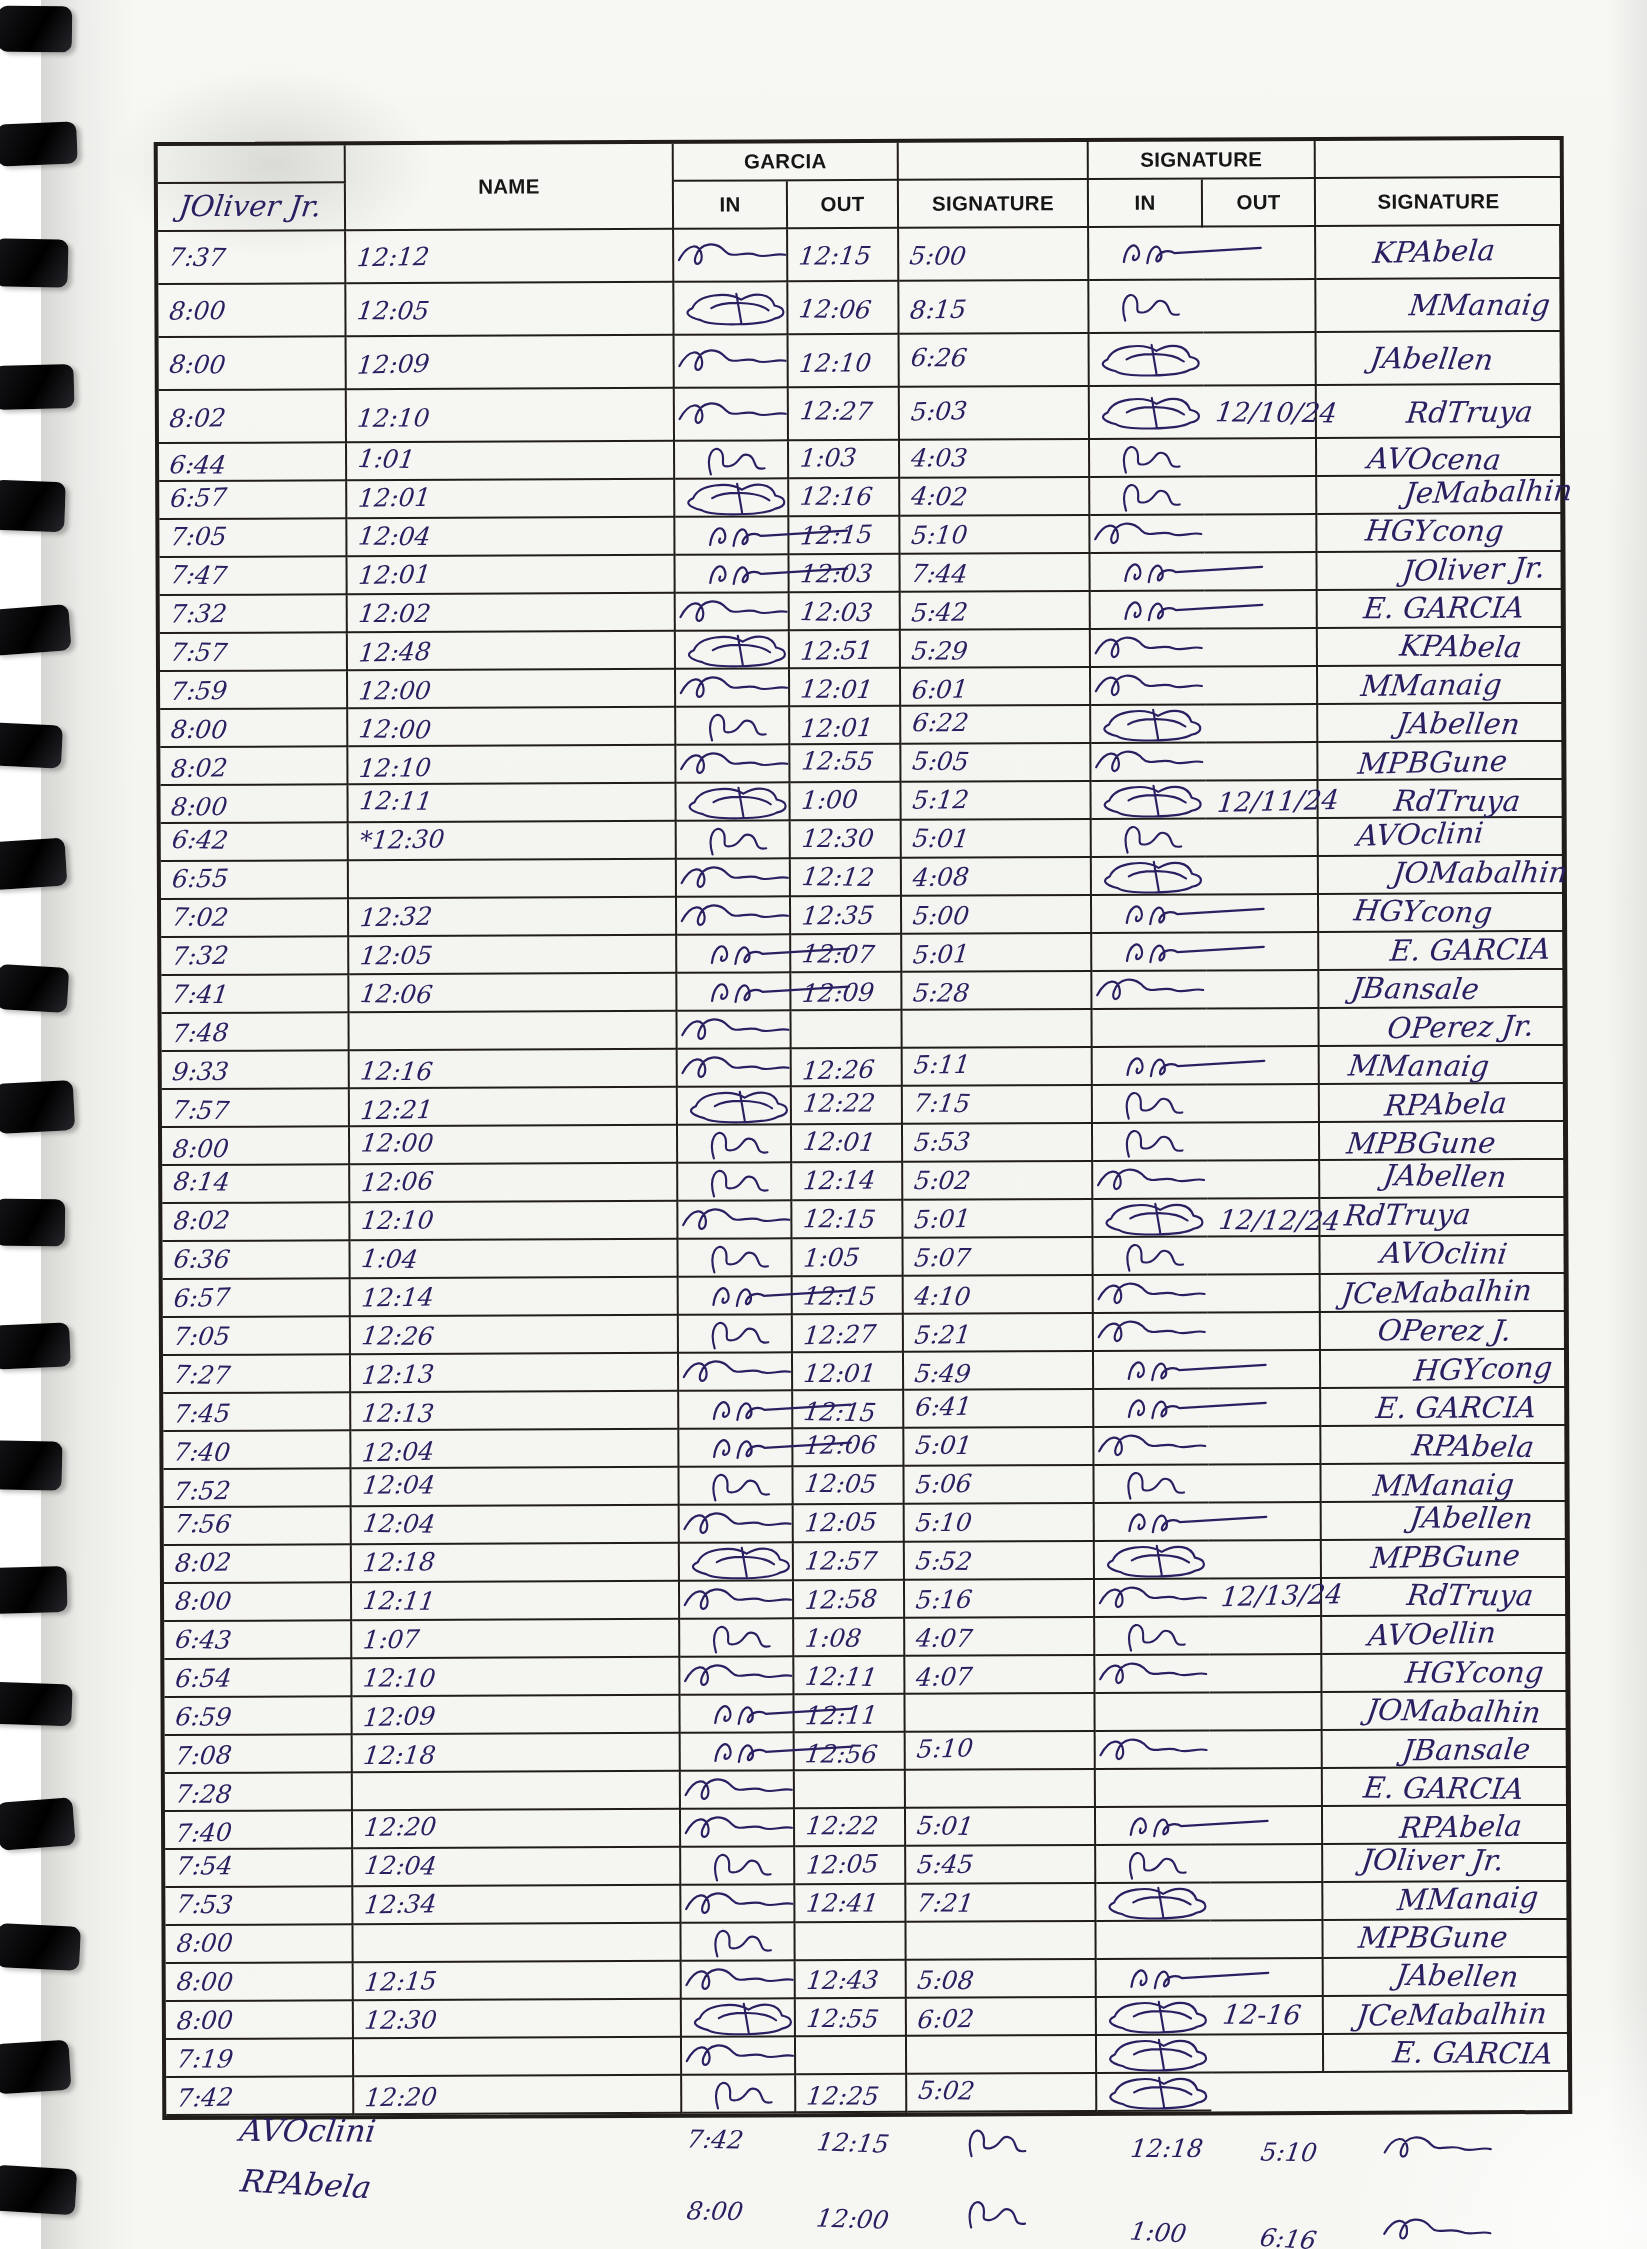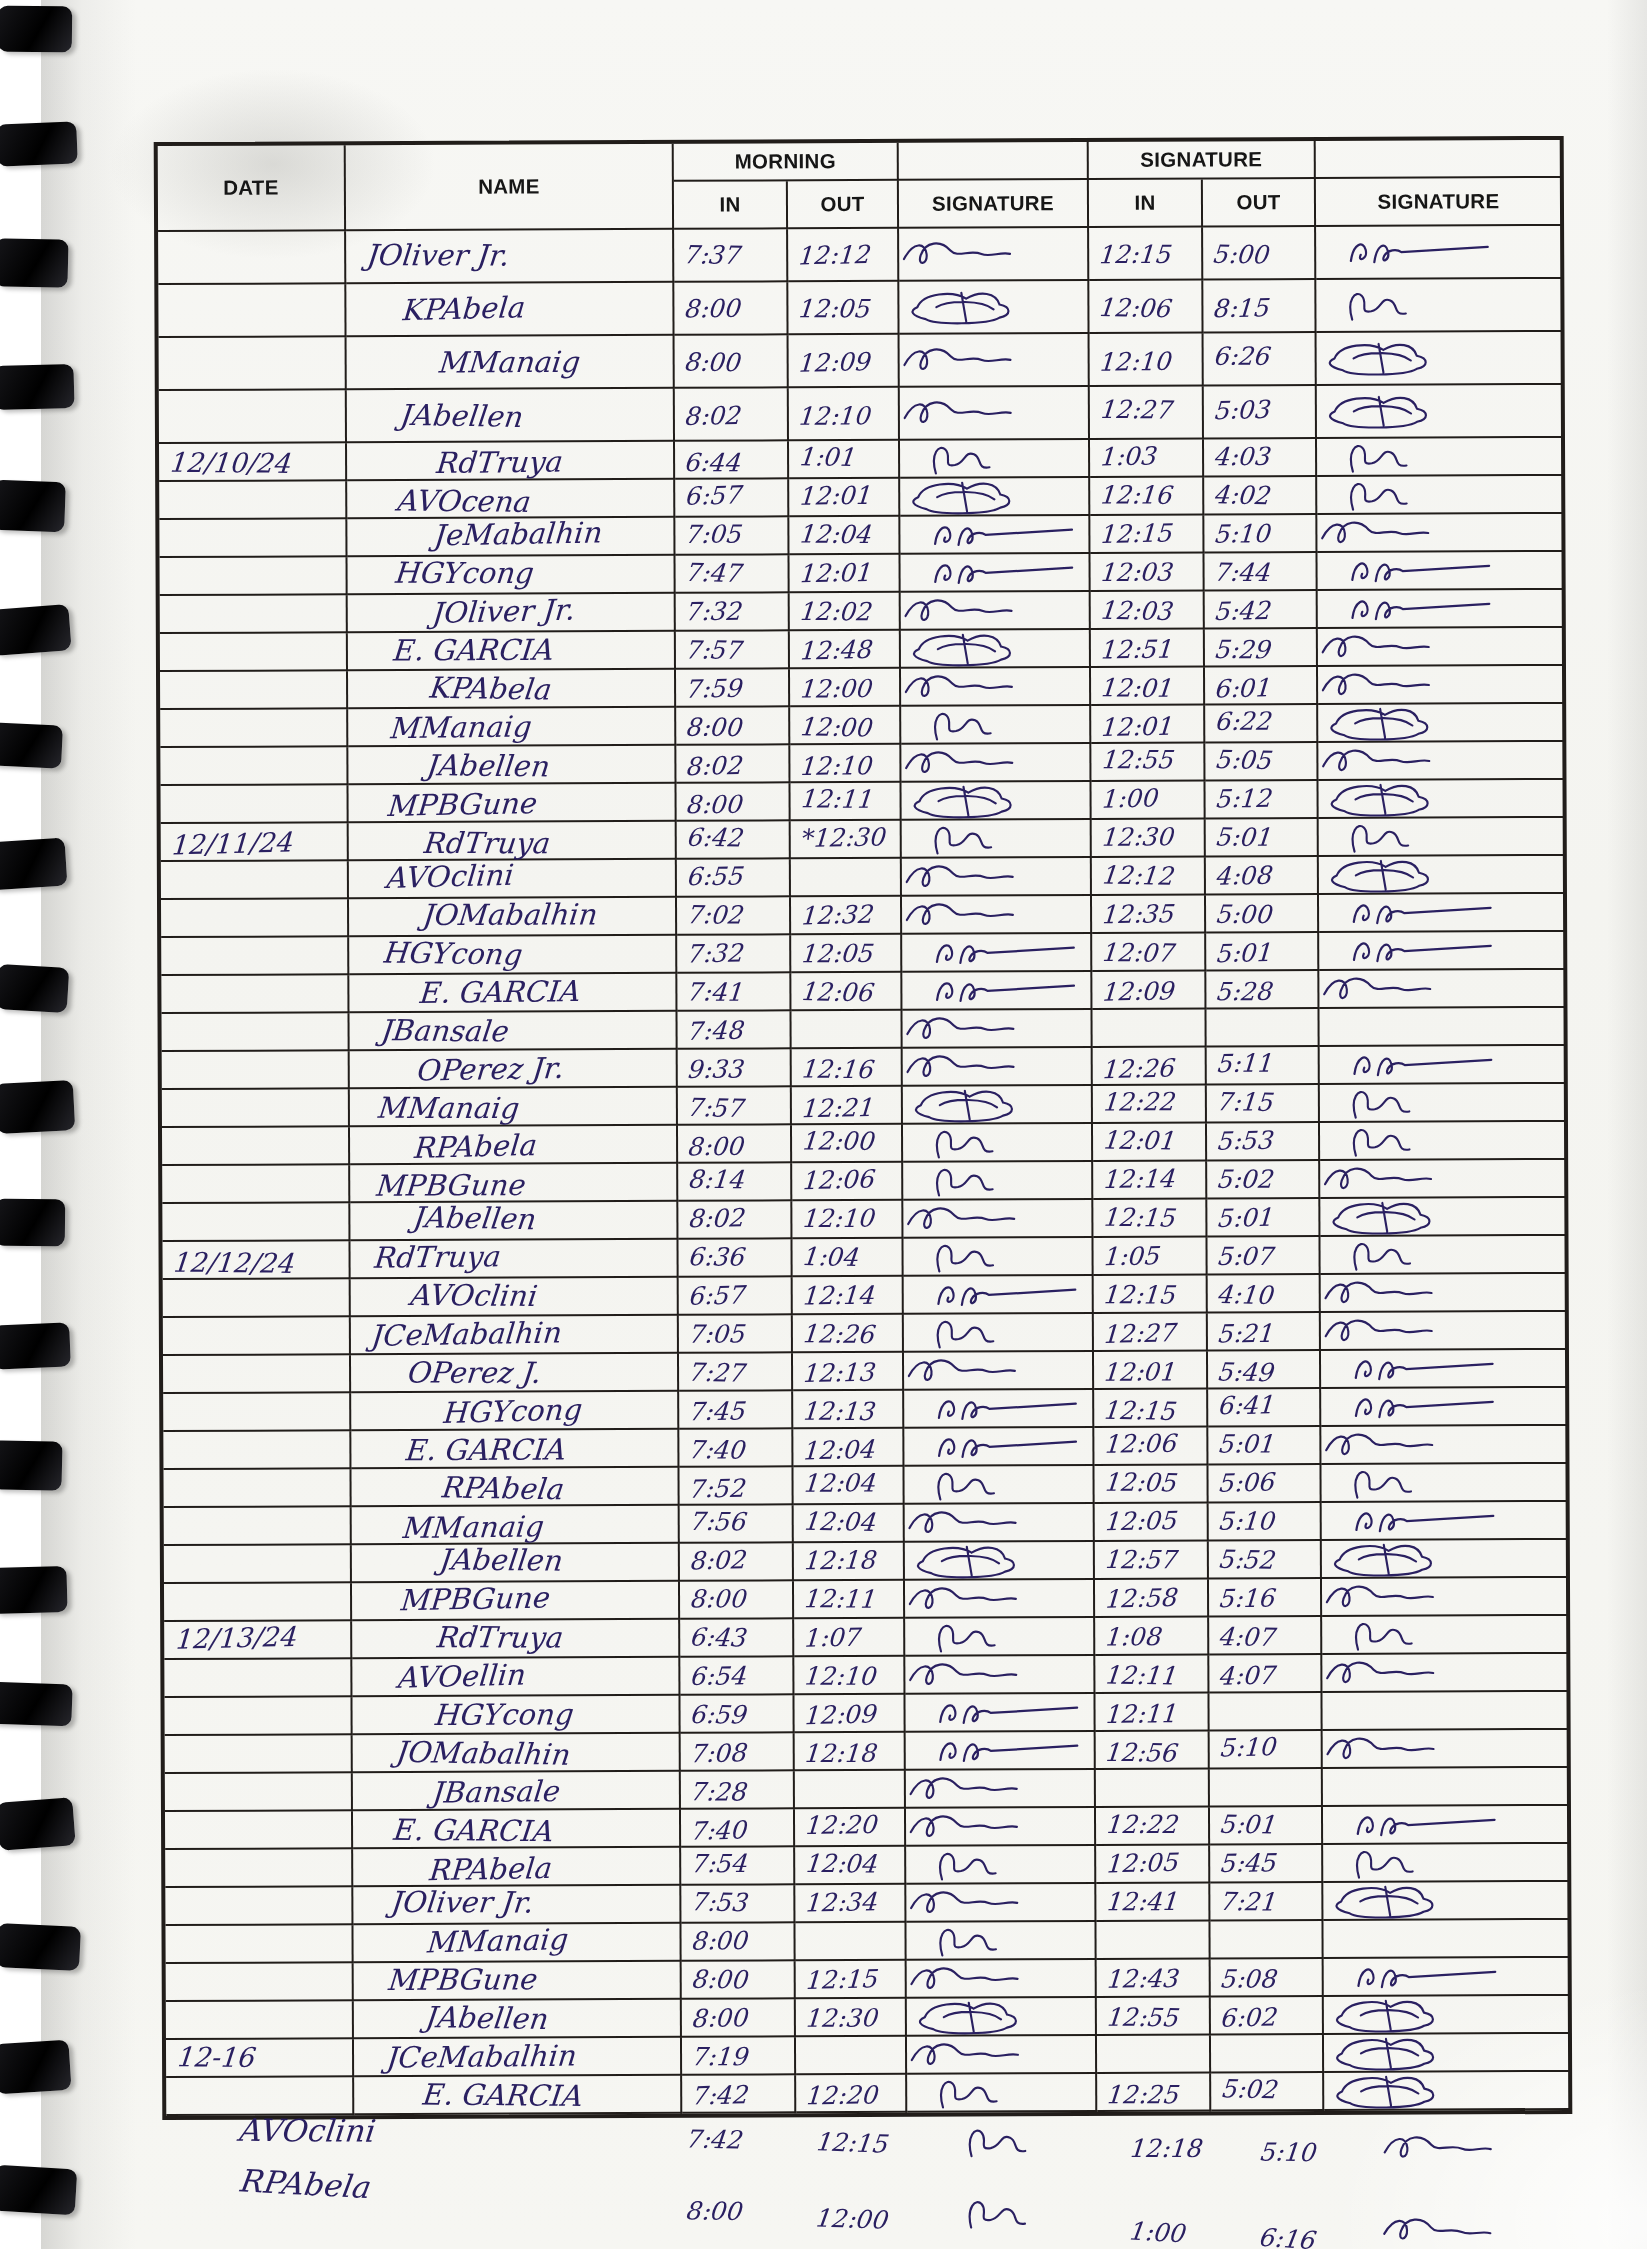--- a/index.html
+++ b/index.html
@@ -61,23 +61,22 @@
   .ov-slot{width:130px;display:flex;}
   .ov-sig{width:184px;display:flex;}
 </style>
 </head>
 <body>
 
 <div class="scene">
   <div class="paper"></div>
 
   <div class="table" id="att-table">
-    <div class="c hcell h-date">DATE</div>
     <div class="c hcell h-name">NAME</div>
-    <div class="c hcell h-morning">MORNING</div>
+    <div class="c hcell h-morning">GARCIA</div>
     <div class="c hcell h-gap1"></div>
     <div class="c hcell h-afternoon">SIGNATURE</div>
     <div class="c hcell h-gap2"></div>
     <div class="c hcell h-in1">IN</div>
     <div class="c hcell h-out1">OUT</div>
     <div class="c hcell h-sig1">SIGNATURE</div>
     <div class="c hcell h-in2">IN</div>
     <div class="c hcell h-out2">OUT</div>
     <div class="c hcell h-sig2">SIGNATURE</div>
   <div class="c "></div>

